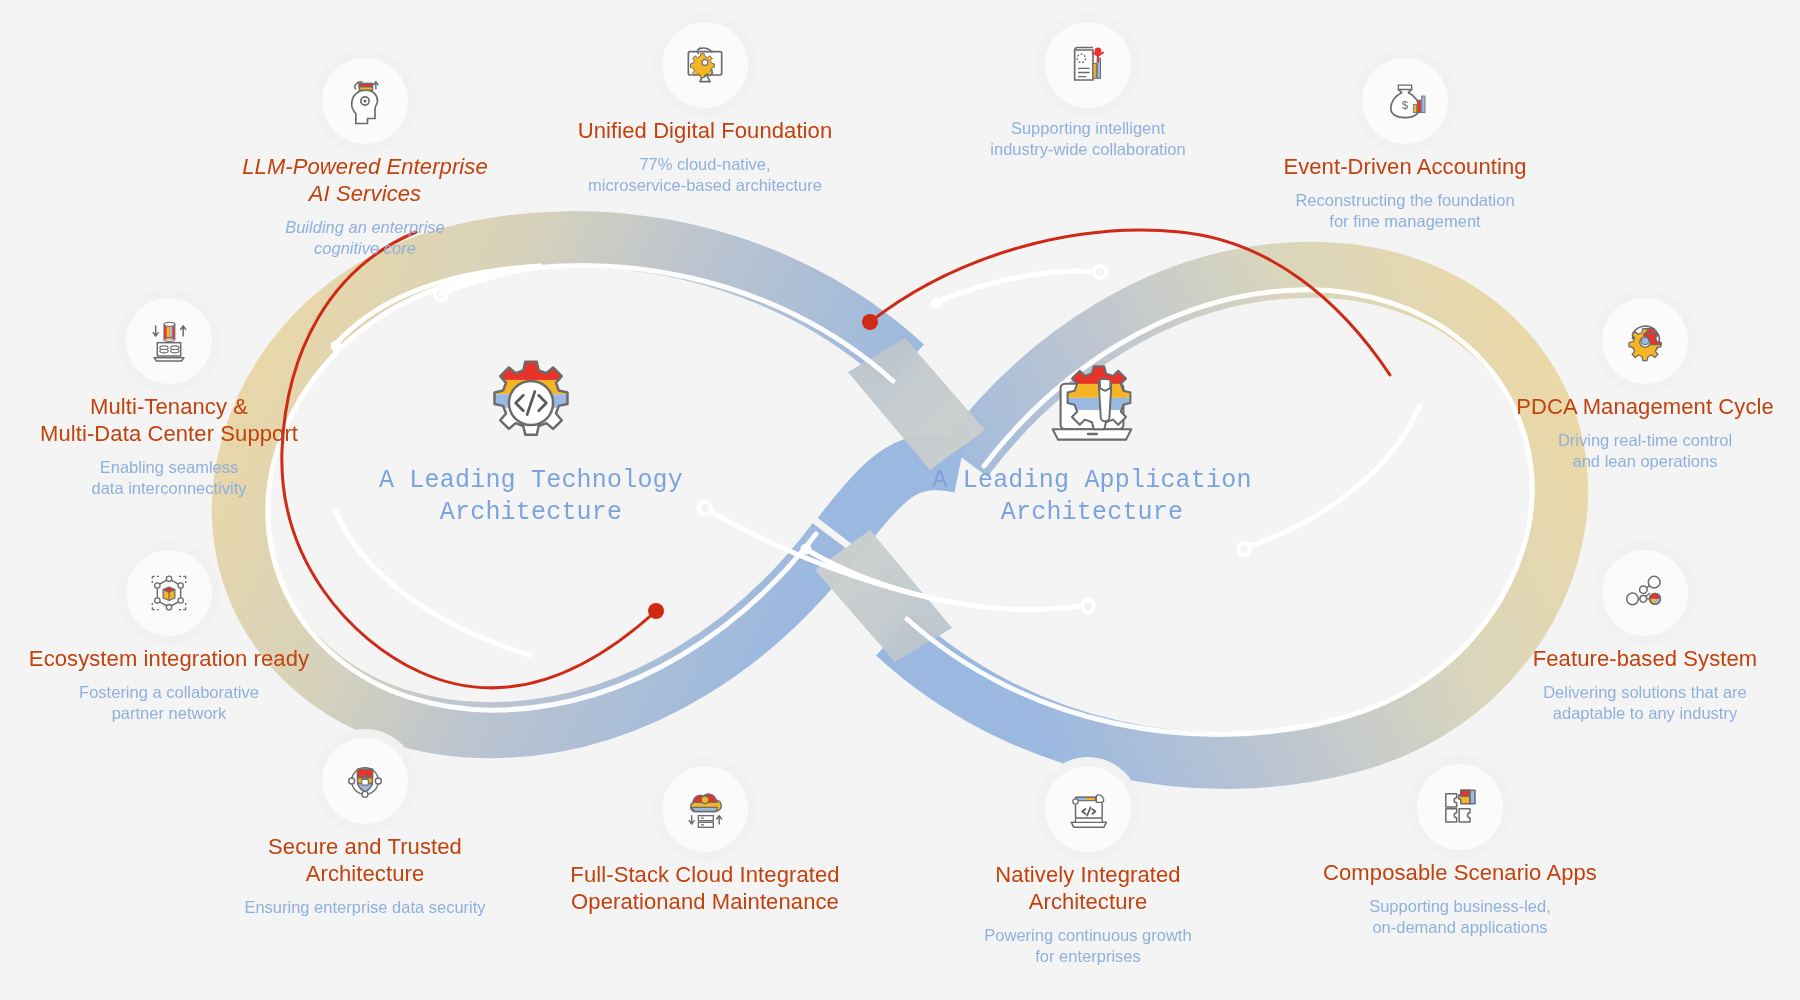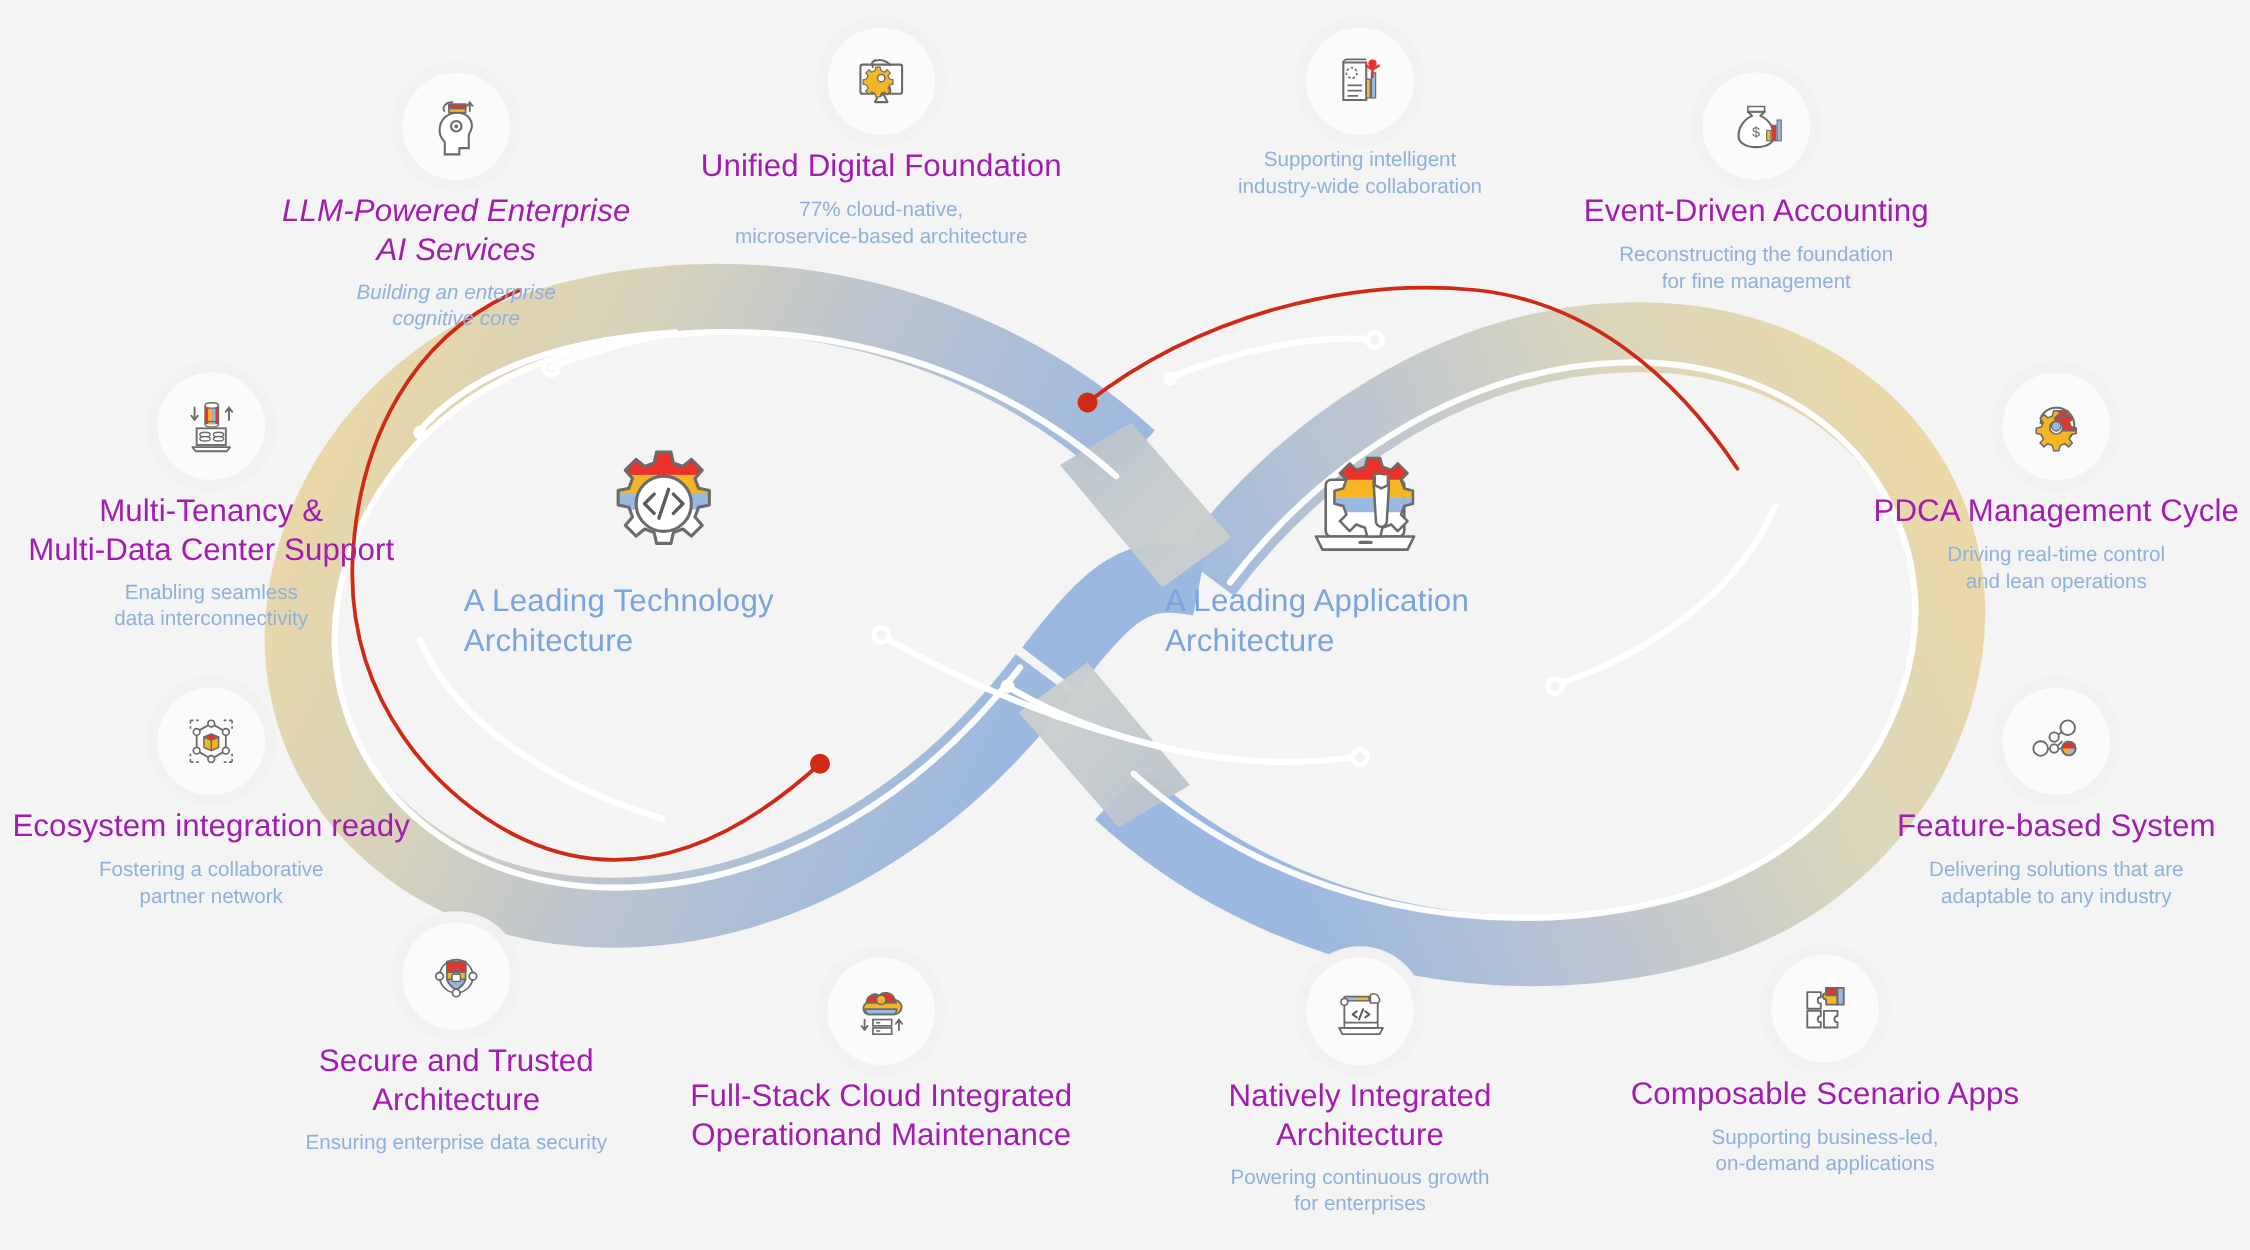--- a/index.html
+++ b/index.html
@@ -32,41 +32,42 @@
   .icon-wrap {
     width: 86px; height: 86px;
     margin: 0 auto 10px auto;
     border-radius: 50%;
     background: #fbfbfb;
     box-shadow: 0 0 0 9px #f1f1f1;
     display: flex; align-items: center; justify-content: center;
   }
 
   .node-title {
-    font-size: 25px;
-    color: #a21caf;
+    font-size: 22px;
+    color: #c2410c;
     line-height: 1.22;
     letter-spacing: .1px;
     margin-bottom: 9px;
     white-space: pre-line;
   }
   .node-sub {
     font-size: 16.5px;
     color: #8fb0dd;
     line-height: 1.28;
     white-space: pre-line;
   }
 
   
 
   
   .center-block {
     position: absolute;
     width: 320px;
-    text-align: left;
+    text-align: center;
+    font-family: Liberation Mono, monospace;
   }
   .center-icon {
     width: 96px; height: 96px;
     margin: 0 auto 14px auto;
     display: flex; align-items: center; justify-content: center;
   }
   .center-title {
     font-size: 25px;
     color: #7ba3dd;
     line-height: 1.28;

